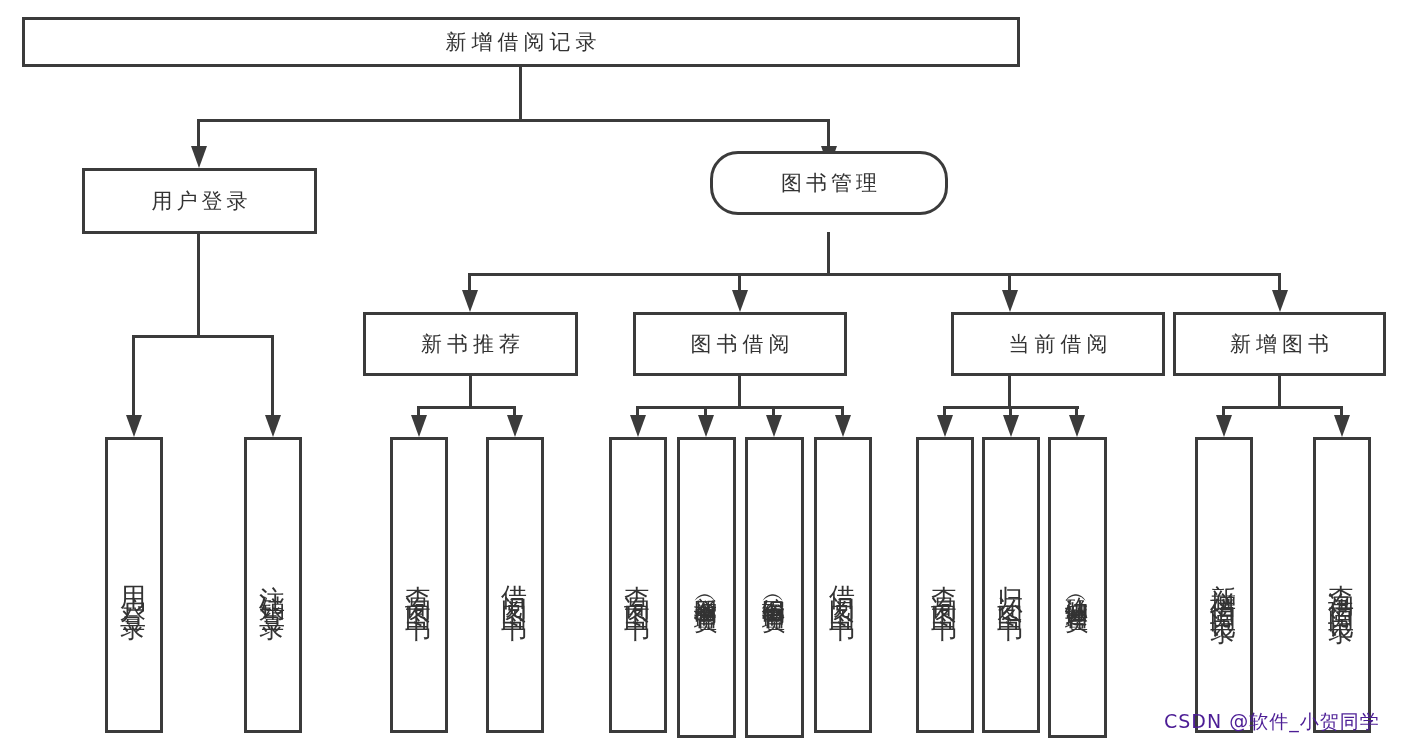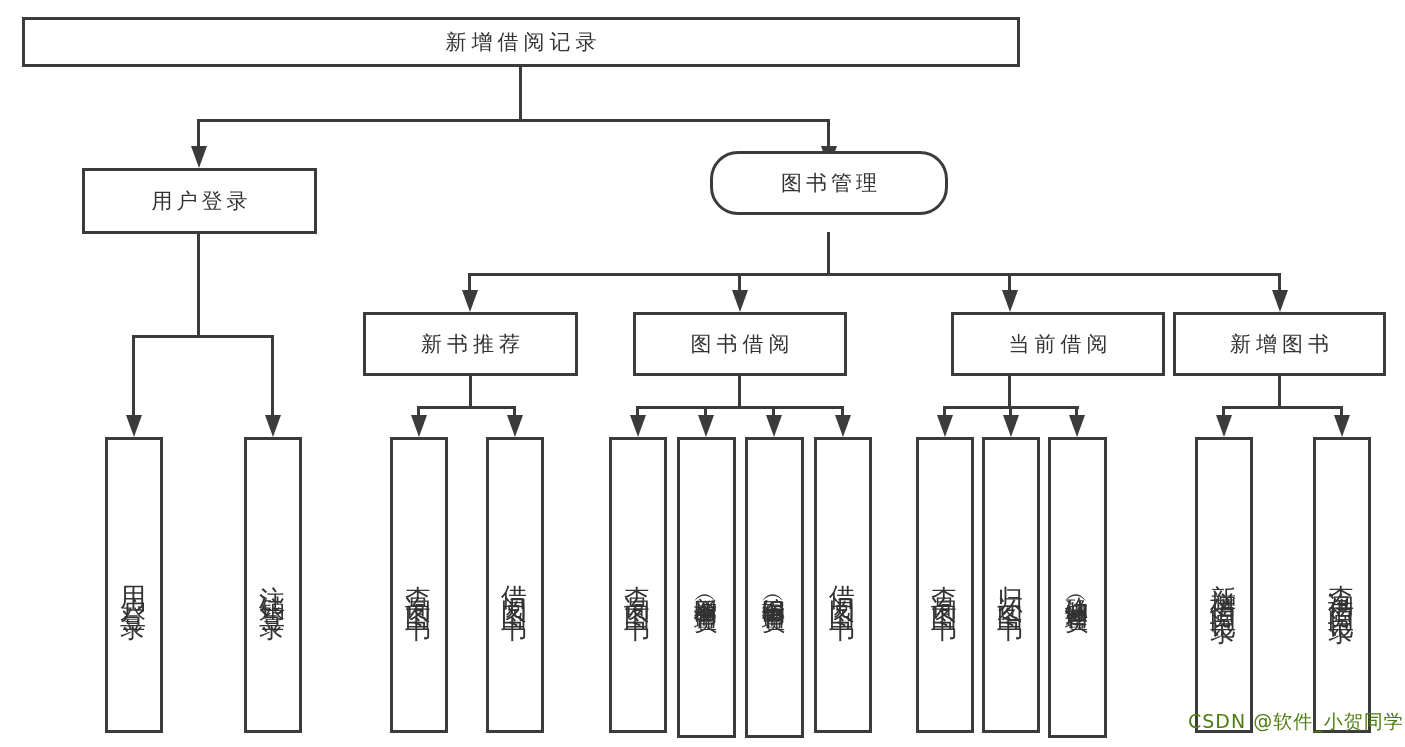--- a/index.html
+++ b/index.html
@@ -52,25 +52,25 @@
     left: 50%;
     margin-left: -8px;
     width: 0; height: 0;
     border-left: 8px solid transparent;
     border-right: 8px solid transparent;
     border-top: 22px solid #3b3b3b;
   }
 
   .watermark {
     position: absolute;
-    left: 1188px;
+    left: 1164px;
     top: 709px;
     font-size: 19px;
     letter-spacing: 1px;
-    color: #4d7c0f;
+    color: #4c1d95;
     z-index: 5;
     white-space: nowrap;
   }
 </style>
 </head>
 <body>
 
 <div class="stage">
 
   <div class="node" style="left:22px; top:17px; width:998px; height:50px;">新增借阅记录</div>

